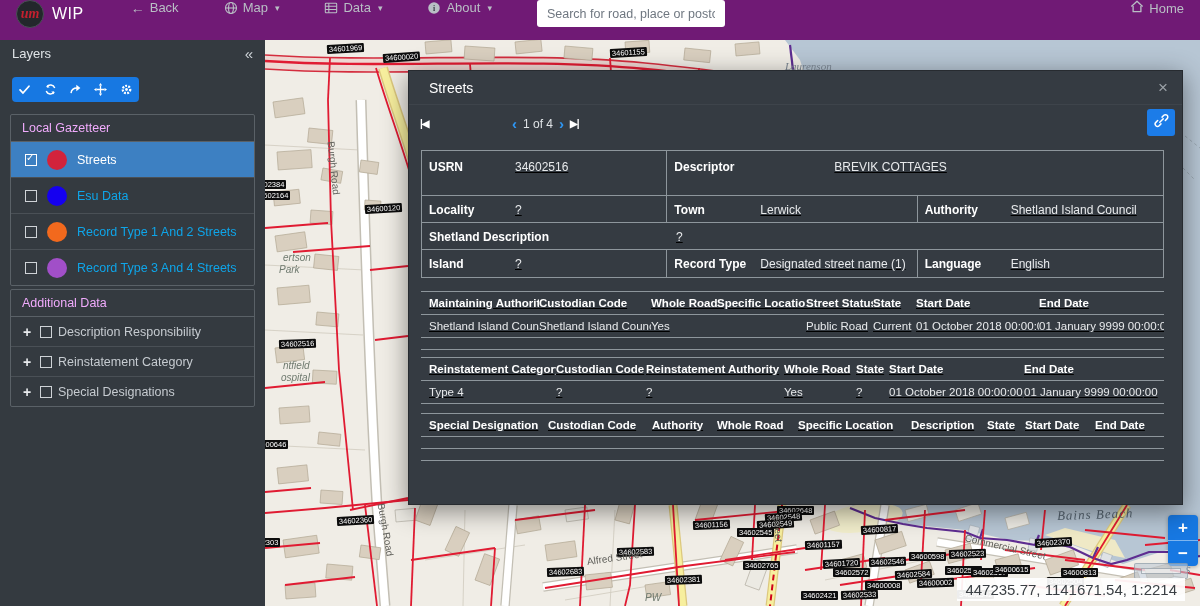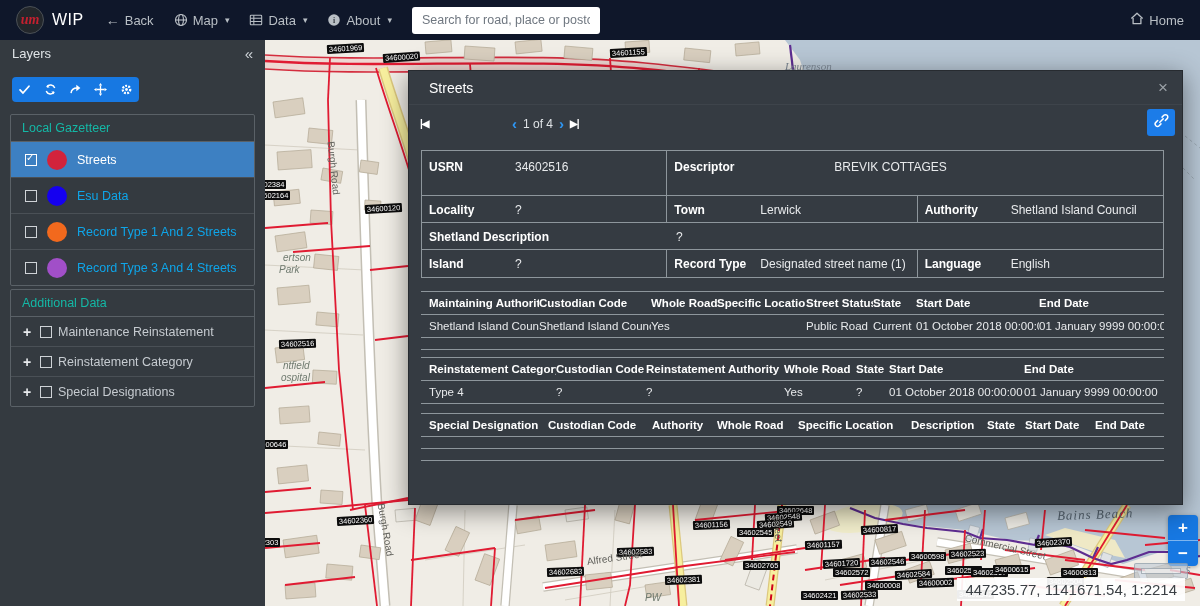--- a/index.html
+++ b/index.html
@@ -1,21 +1,21 @@
 <!DOCTYPE html>
 <html><head>
 <meta charset="utf-8">
 <style>
   html,body{margin:0;padding:0;}
   body{width:1200px;height:606px;position:relative;overflow:hidden;
        font-family:"Liberation Sans",sans-serif;background:#343a40;}
 
   
-  .navbar{position:absolute;top:0;left:0;right:0;height:40px;background:#0f172a;
-          display:flex;align-items:center;padding:0 16px;box-sizing:border-box;z-index:20;}
+  .navbar{position:absolute;top:0;left:0;right:0;height:40px;background:#701a75;
+          display:flex;align-items:flex-start;padding:0 16px;box-sizing:border-box;z-index:20;gap:25px;}
   .brand{display:flex;align-items:center;gap:8px;margin-right:22px;cursor:pointer;}
   .logo-circle{width:26px;height:26px;border-radius:50%;background:#23272b;border:1px solid #4a5056;
                display:flex;align-items:center;justify-content:center;}
   .logo-text{font-family:"Liberation Serif",serif;font-style:italic;font-weight:bold;
              color:#c3202f;font-size:14px;line-height:1;}
   .brand-name{color:#fff;font-size:16px;letter-spacing:.5px;}
   .nav-link{display:flex;align-items:center;gap:5px;color:#b9bfc5;font-size:13px;
             margin-right:20px;cursor:pointer;white-space:nowrap;}
   .nav-link svg{display:block;}
   .nv-ic{font-size:14px;line-height:1;}
@@ -28,21 +28,21 @@
 
   
   .sidebar{position:absolute;top:40px;left:0;width:265px;bottom:0;background:#343a40;z-index:15;}
   .sb-head{height:27px;display:flex;align-items:center;justify-content:space-between;
            padding:0 12px;color:#dfe3e6;font-size:13px;}
   .sb-collapse{color:#cfd4d9;font-size:15px;cursor:pointer;}
   .sb-toolbar{margin:10px 12px 12px 12px;width:127px;height:25px;background:#1778e2;
               border-radius:4px;display:flex;}
   .tb-btn{flex:1;display:flex;align-items:center;justify-content:center;cursor:pointer;}
   .panel{margin:0 10px 3px 10px;border:1px solid #5a6167;border-radius:2px;}
-  .panel-head{padding:6px 11px;font-size:12.5px;color:#14b8a6;border-bottom:1px solid #5a6167;}
+  .panel-head{padding:6px 11px;font-size:12.5px;color:#f0abfc;border-bottom:1px solid #5a6167;}
   .layer-item{height:35px;display:flex;align-items:center;padding-left:14px;gap:10px;
               border-bottom:1px solid #4a5056;color:#0ea5e9;font-size:12.5px;cursor:pointer;}
   .layer-item:last-child{border-bottom:none;}
   .layer-item.selected{background:#3d80c2;color:#fff;}
   .cb{width:12px;height:12px;border:1.5px solid #cfd3d7;box-sizing:border-box;position:relative;flex:0 0 auto;}
   .layer-item.selected .cb{border-color:#fff;}
   .cb.checked:after{content:"✓";position:absolute;left:0px;top:-3px;font-size:10px;color:#fff;}
   .dot{width:20px;height:20px;border-radius:50%;flex:0 0 auto;}
   .add-item{height:29px;display:flex;align-items:center;padding-left:12px;gap:5px;
             border-bottom:1px solid #4a5056;color:#c6cbd0;font-size:12.5px;cursor:pointer;}
@@ -79,21 +79,21 @@
           padding:0 14px 0 20px;border-bottom:1px solid #3e444b;}
   .m-title{color:#fff;font-size:14px;}
   .m-close{color:#9ba1a7;font-size:17px;line-height:1;cursor:pointer;}
   .m-pager{height:37px;display:flex;align-items:center;padding:0 8px;color:#2e97f5;}
   .pg{cursor:pointer;color:#2e97f5;font-weight:bold;display:flex;align-items:center;}
   .pg.fl{font-size:10px;letter-spacing:-1px;margin:0 3px;}
   .pg.ch{font-size:15px;margin:0 3px;}
   .pg-text{color:#dfe3e6;font-size:12px;margin:0 3px;font-weight:normal;}
   .link-btn{position:absolute;right:7px;top:38px;width:28px;height:27px;background:#1c7ce8;
             border-radius:3px;display:flex;align-items:center;justify-content:center;cursor:pointer;}
-  .m-body{padding:8px 18px 0 12px;}
+  .m-body{padding:8px 18px 0 12px;text-decoration:underline;}
   
   .t1{border:1px solid #8e969c;display:grid;grid-template-columns:1fr 1.02fr 1fr;
       grid-template-rows:45px 27px 27px 27px;font-size:12px;}
   .t1 .c{border-right:1px solid #8e969c;border-bottom:1px solid #8e969c;
          padding:7px 0 0 7px;box-sizing:border-box;color:#e8eaec;overflow:hidden;white-space:nowrap;}
   .t1 .c.r1{padding-top:9px;}
   .t1 .c.sp2{grid-column:span 2;}
   .t1 .c.sp3{grid-column:span 3;}
   .t1 .c.lastcol{border-right:none;}
   .t1 .c.lastrow{border-bottom:none;}
@@ -242,21 +242,21 @@
       <span class="dot" style="background: rgb(161, 79, 200);"></span>
       <span class="layer-label">Record Type 3 And 4 Streets</span>
     </div>
   </div>
 
   <div class="panel">
     <div class="panel-head">Additional Data</div>
     <div class="add-item">
       <span class="plus">+</span>
       <span class="cb"></span>
-      <span class="add-label">Maintenance Reinstatement</span>
+      <span class="add-label">Description Responsibility</span>
     </div>
     <div class="add-item">
       <span class="plus">+</span>
       <span class="cb"></span>
       <span class="add-label">Reinstatement Category</span>
     </div>
     <div class="add-item">
       <span class="plus">+</span>
       <span class="cb"></span>
       <span class="add-label">Special Designations</span>

